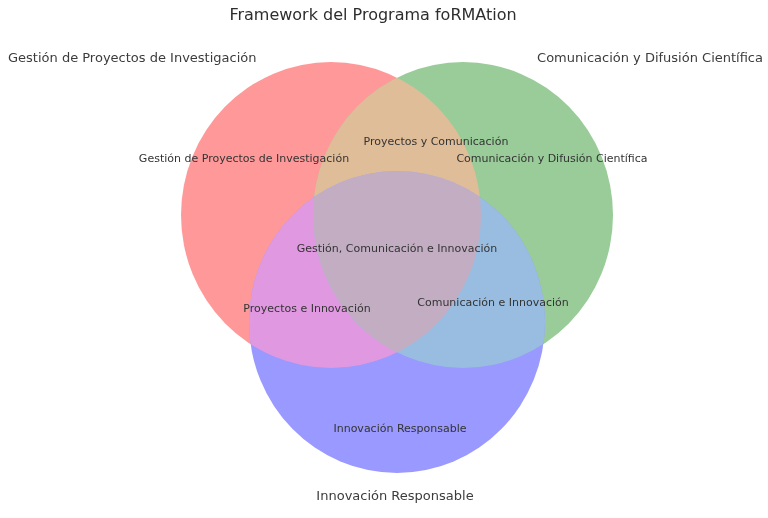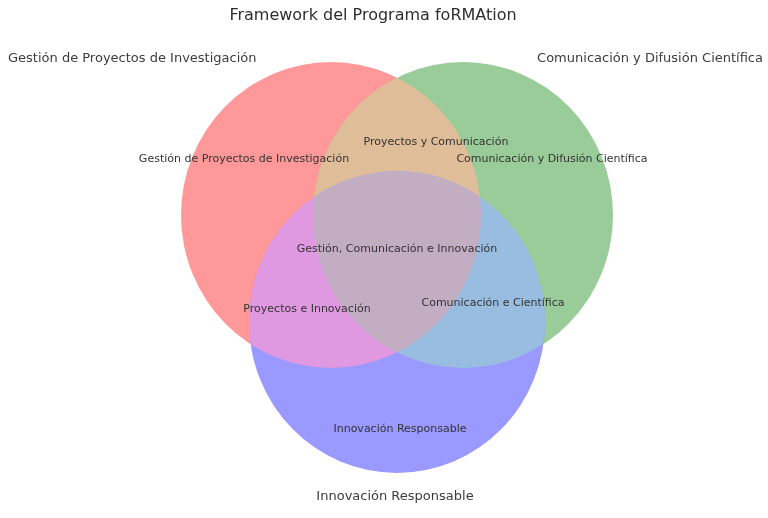--- a/index.html
+++ b/index.html
@@ -100,16 +100,16 @@
 
   <div class="lbl outer outer-left">Gestión de Proyectos de Investigación</div>
   <div class="lbl outer outer-right">Comunicación y Difusión Científica</div>
   <div class="lbl outer-bottom outer">Innovación Responsable</div>
 
   <div class="lbl region-lbl pos-r12">Proyectos y Comunicación</div>
   <div class="lbl region-lbl pos-r1">Gestión de Proyectos de Investigación</div>
   <div class="lbl region-lbl pos-r2">Comunicación y Difusión Científica</div>
   <div class="lbl region-lbl pos-r123">Gestión, Comunicación e Innovación</div>
   <div class="lbl region-lbl pos-r13">Proyectos e Innovación</div>
-  <div class="lbl region-lbl pos-r23">Comunicación e Científica</div>
+  <div class="lbl region-lbl pos-r23">Comunicación e Innovación</div>
   <div class="lbl region-lbl pos-r3">Innovación Responsable</div>
 
 </div>
 
 </body></html>

